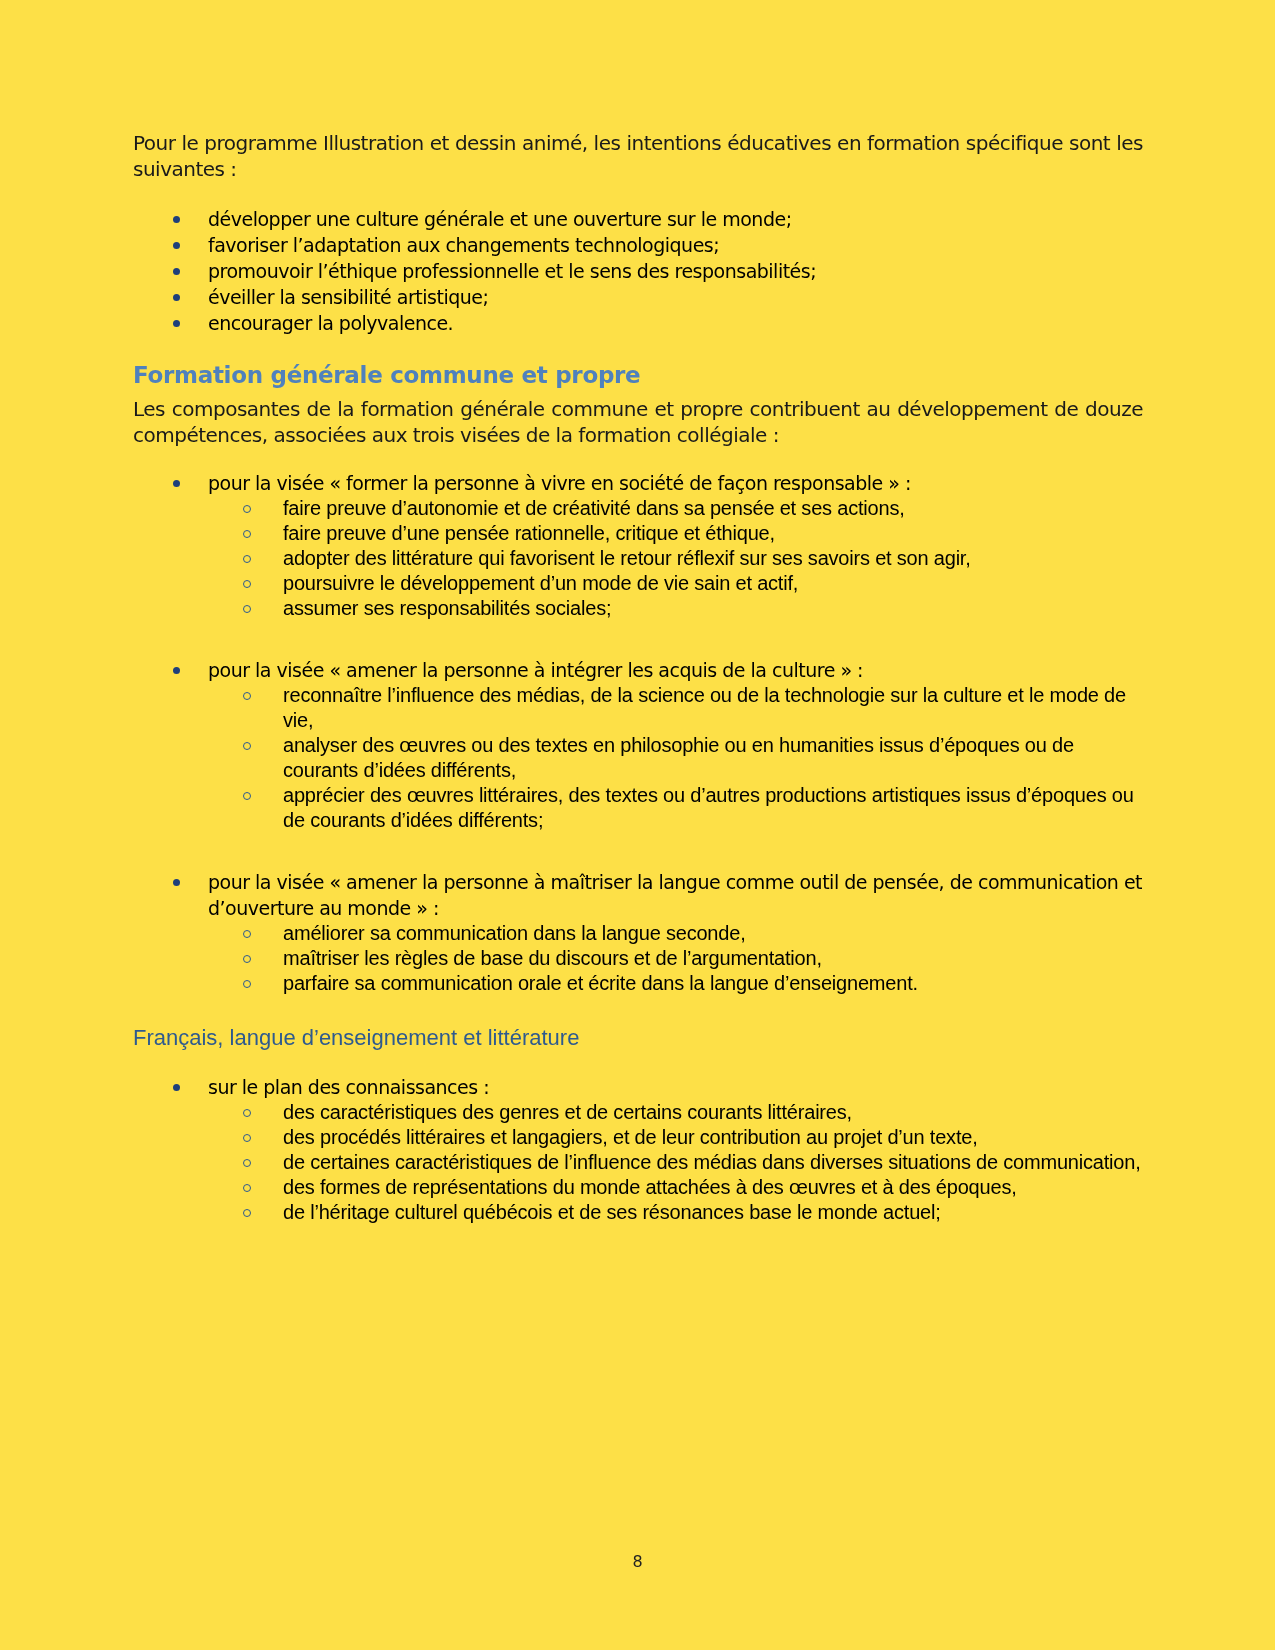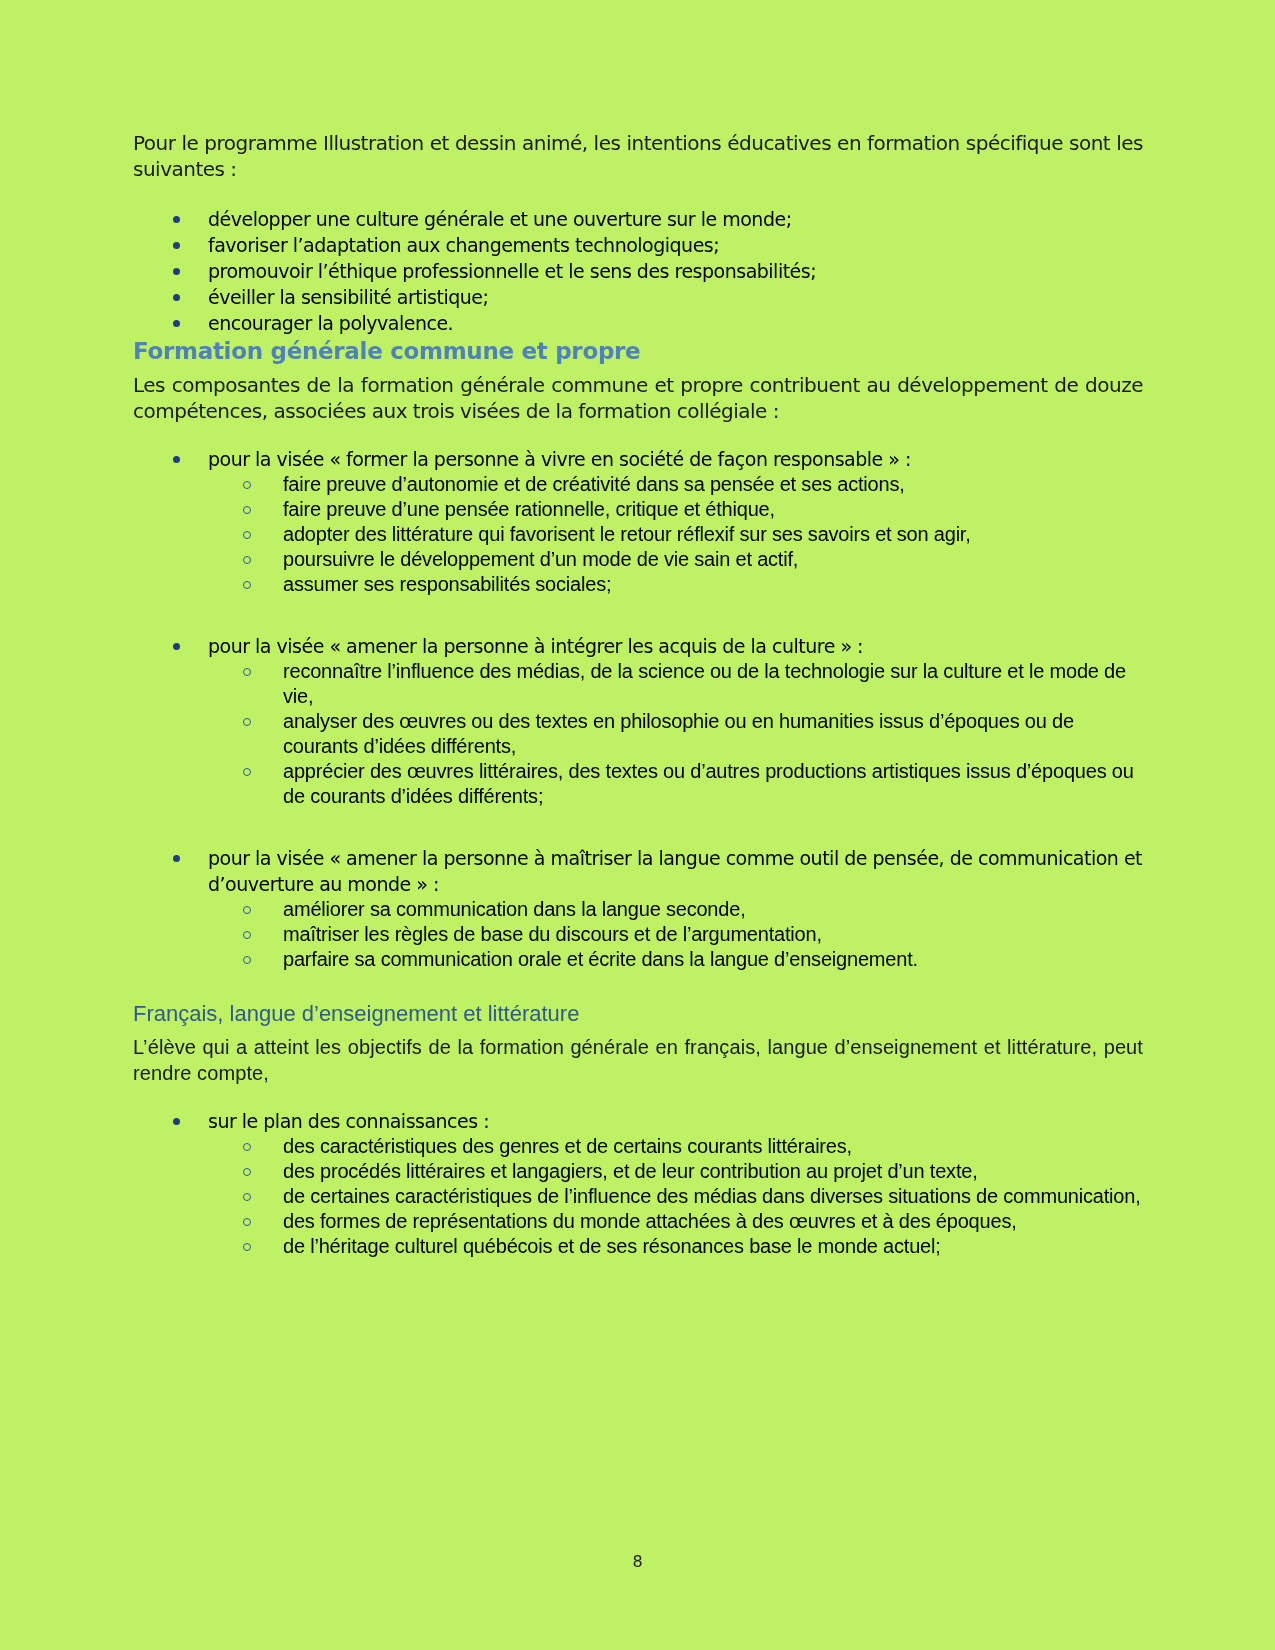--- a/index.html
+++ b/index.html
@@ -1,17 +1,17 @@
 <!DOCTYPE html>
 <html><head>
 <meta charset="utf-8">
 <style>
   html, body { margin: 0; padding: 0; background: #ffffff; }
   body { width: 1275px; height: 1650px; position: relative; overflow: hidden; }
-  .page { position: absolute; left: 0; top: 0; width: 1275px; height: 1650px; background: #bef264; }
+  .page { position: absolute; left: 0; top: 0; width: 1275px; height: 1650px; background: #fde047; }
   .content { position: absolute; left: 133px; top: 130px; width: 1010px; }
   .para {
     font-family: "Liberation Sans", sans-serif;
     font-size: 21px; line-height: 26px; color: #1a1a1a;
     text-align: justify; margin: 0; letter-spacing: 0.1px;
   }
   .condensed { font-family: "DejaVu Sans", sans-serif; font-size: 19px; letter-spacing: -0.5px; }
   h2.h-blue-bold {
     font-family: "DejaVu Sans", sans-serif; font-weight: bold;
     font-size: 23px; color: #4f81bd; margin: 0; line-height: 30px; letter-spacing: -0.3px;
@@ -45,21 +45,21 @@
     <p class="para condensed" style="font-size:20px;line-height:26px;">Pour le programme Illustration et dessin animé, les intentions éducatives en formation spécifique sont les suivantes :</p>
 
     <ul style="margin-top:24px;">
       <li class="l1 condensed"><span class="bullet"></span><span>développer une culture générale et une ouverture sur le monde;</span></li>
       <li class="l1 condensed"><span class="bullet"></span><span>favoriser l’adaptation aux changements technologiques;</span></li>
       <li class="l1 condensed"><span class="bullet"></span><span>promouvoir l’éthique professionnelle et le sens des responsabilités;</span></li>
       <li class="l1 condensed"><span class="bullet"></span><span>éveiller la sensibilité artistique;</span></li>
       <li class="l1 condensed"><span class="bullet"></span><span>encourager la polyvalence.</span></li>
     </ul>
 
-    <h2 class="h-blue-bold" style="">Formation générale commune et propre</h2>
+    <h2 class="h-blue-bold" style="margin-top:24px;">Formation générale commune et propre</h2>
     <p class="para condensed" style="margin-top:6px;font-size:20px;">Les composantes de la formation générale commune et propre contribuent au développement de douze compétences, associées aux trois visées de la formation collégiale :</p>
 
     <ul style="margin-top:22px;">
       <li class="l1 condensed">
         <span class="bullet"></span>
         <span>pour la visée « former la personne à vivre en société de façon responsable » :</span>
         <ul>
           <li class="l2"><span class="circ"></span><span>faire preuve d’autonomie et de créativité dans sa pensée et ses actions,</span></li>
           <li class="l2"><span class="circ"></span><span>faire preuve d’une pensée rationnelle, critique et éthique,</span></li>
           <li class="l2"><span class="circ"></span><span>adopter des littérature qui favorisent le retour réflexif sur ses savoirs et son agir,</span></li>
@@ -81,21 +81,20 @@
         <span>pour la visée « amener la personne à maîtriser la langue comme outil de pensée, de communication et d’ouverture au monde » :</span>
         <ul>
           <li class="l2"><span class="circ"></span><span>améliorer sa communication dans la langue seconde,</span></li>
           <li class="l2"><span class="circ"></span><span>maîtriser les règles de base du discours et de l’argumentation,</span></li>
           <li class="l2"><span class="circ"></span><span>parfaire sa communication orale et écrite dans la langue d’enseignement.</span></li>
         </ul>
       </li>
     </ul>
 
     <h3 class="h-blue" style="margin-top:28px;">Français, langue d’enseignement et littérature</h3>
-    <p class="para" style="margin-top:6px;font-size:20px;">L’élève qui a atteint les objectifs de la formation générale en français, langue d’enseignement et littérature, peut rendre compte,</p>
 
     <ul style="margin-top:22px;">
       <li class="l1 condensed">
         <span class="bullet"></span>
         <span>sur le plan des connaissances :</span>
         <ul>
           <li class="l2"><span class="circ"></span><span>des caractéristiques des genres et de certains courants littéraires,</span></li>
           <li class="l2"><span class="circ"></span><span>des procédés littéraires et langagiers, et de leur contribution au projet d’un texte,</span></li>
           <li class="l2"><span class="circ"></span><span>de certaines caractéristiques de l’influence des médias dans diverses situations de communication,</span></li>
           <li class="l2"><span class="circ"></span><span>des formes de représentations du monde attachées à des œuvres et à des époques,</span></li>

